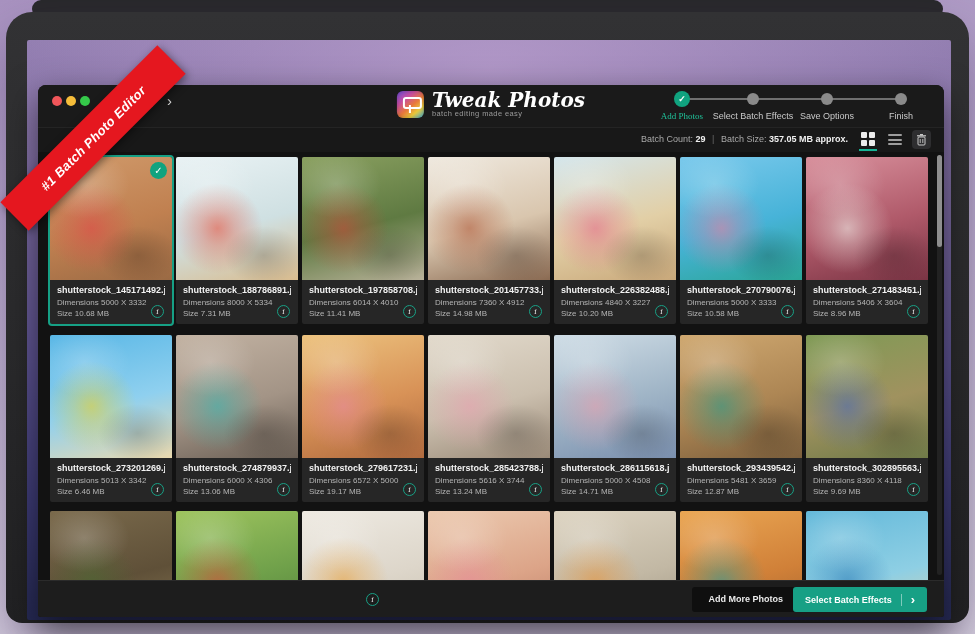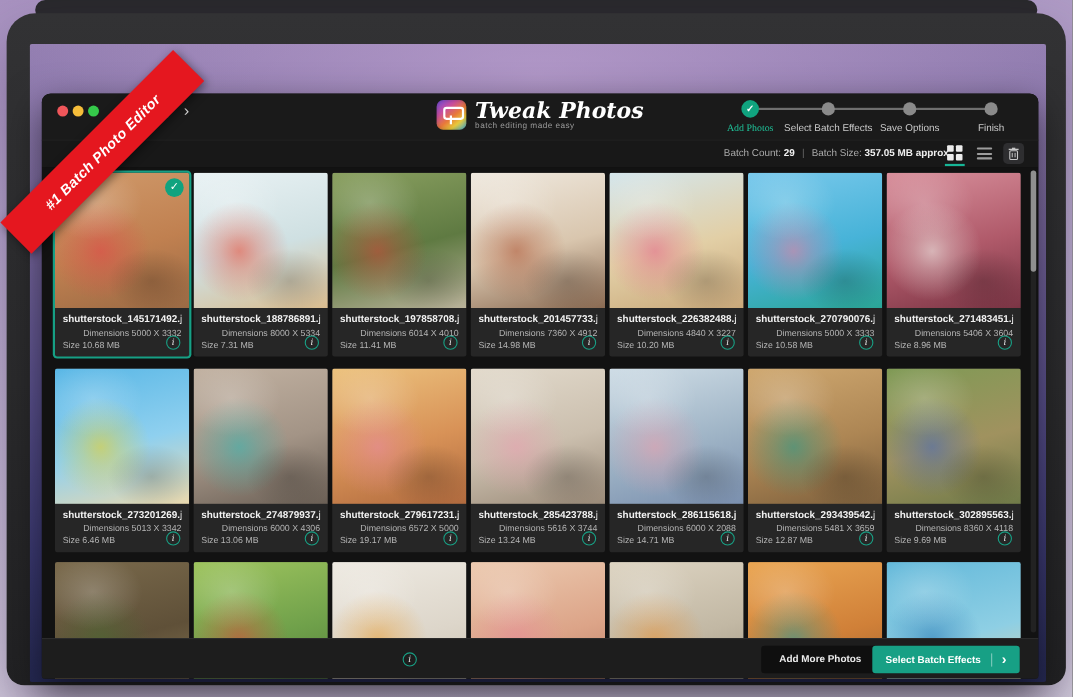--- a/index.html
+++ b/index.html
@@ -51,21 +51,21 @@
 
   .stepper-line { position:absolute; left:644px; top:13px; width:219px; height:2px; background:#6f6f6f; }
   .step-dot { position:absolute; width:12px; height:12px; border-radius:50%; background:#8a8a8a; top:8px; }
   .step-dot.done { width:16px; height:16px; top:6px; background:#10a37f; color:#fff;
     font-size:9px; text-align:center; line-height:16px; font-weight:bold; }
   .step-label { position:absolute; top:26px; transform:translateX(-50%); font-size:9px;
     color:#c9c9c9; white-space:nowrap; }
   .step-label.active { color:#1fc39a;font-family:Liberation Serif, serif; }
 
   .toolbar { position:absolute; top:43px; left:0; right:0; height:24px; background:#181818; }
-  .batch-info { position:absolute; right:79px; top:6px; font-size:9px; color:#a9a9a9; white-space:nowrap; }
+  .batch-info { position:absolute; right:96px; top:6px; font-size:9px; color:#a9a9a9; white-space:nowrap; }
   .batch-info b { color:#f0f0f0; font-weight:bold; }
   .batch-sep { color:#6a6a6a; padding:0 4px; }
   .icon-grid { position:absolute; left:823px; top:4px; width:14px; height:14px;
     display:grid; grid-template-columns:6px 6px; grid-template-rows:6px 6px; gap:2px; }
   .icon-grid span { background:#ececec; border-radius:1px; }
   .icon-grid-underline { position:absolute; left:821px; top:21px; width:18px; height:2px; background:#16b596; }
   .icon-list { position:absolute; left:850px; top:6px; width:14px; height:11px;
     display:flex; flex-direction:column; justify-content:space-between; }
   .icon-list span { height:2px; background:#9d9d9d; border-radius:1px; }
   .icon-trash { position:absolute; left:874px; top:2px; width:19px; height:19px;
@@ -79,21 +79,21 @@
   .card.selected { box-shadow:0 0 0 2px #16a085; }
   .thumb { height:123px; position:relative; }
   .thumb::after { content:""; position:absolute; inset:0;
     background:
       radial-gradient(60% 45% at 28% 22%, rgba(255,255,255,.22), transparent 62%),
       radial-gradient(55% 40% at 72% 80%, rgba(0,0,0,.18), transparent 60%); }
   .check-badge { position:absolute; top:5px; right:5px; width:17px; height:17px; border-radius:50%;
     background:#10a37f; color:#fff; font-size:10px; line-height:17px; text-align:center; z-index:2; }
   .meta { padding:5px 7px 0 7px; height:44px; position:relative; }
   .fname { font-size:9px; font-weight:bold; color:#f2f2f2; white-space:nowrap; overflow:hidden; margin-bottom:3px; }
-  .dims { font-size:8px; color:#b5b5b5; margin-bottom:2px;text-align:right; }
+  .dims { font-size:8px; color:#b5b5b5; margin-bottom:2px; }
   .fsize { font-size:8px; color:#b5b5b5; }
   .info-icon { position:absolute; right:8px; bottom:6px; width:13px; height:13px; border:1px solid #18a085;
     border-radius:50%; color:#eaeaea; font-size:8px; font-style:italic; font-family:"DejaVu Serif", serif;
     display:flex; align-items:center; justify-content:center; }
 
   .scroll-track { position:absolute; right:2px; top:70px; width:5px; height:420px; background:#222; border-radius:3px; }
   .scroll-thumb { position:absolute; top:0; left:0; width:5px; height:92px; background:#8f8f8f; border-radius:3px; }
 
   .footer { position:absolute; left:0; right:0; bottom:0; height:37px; background:#1d1d1d;
     border-top:1px solid #2b2b2b; }
@@ -310,21 +310,21 @@
       <div class="fsize">Size 13.24 MB</div>
       <span class="info-icon">i</span>
     </div>
   </div>
           <div class="card">
     <div class="thumb" style="background: radial-gradient(circle at 34% 58%, rgba(232, 160, 174, 0.6) 0%, rgba(232, 160, 174, 0.333) 16%, transparent 42%), linear-gradient(165deg, rgb(207, 221, 230) 0%, rgb(159, 180, 198) 55%, rgb(122, 143, 174) 100%);">
       
     </div>
     <div class="meta">
       <div class="fname">shutterstock_286115618.jpg</div>
-      <div class="dims">Dimensions 6000 X 2088</div>
+      <div class="dims">Dimensions 5000 X 4508</div>
       <div class="fsize">Size 14.71 MB</div>
       <span class="info-icon">i</span>
     </div>
   </div>
           <div class="card">
     <div class="thumb" style="background: radial-gradient(circle at 34% 58%, rgba(42, 154, 138, 0.6) 0%, rgba(42, 154, 138, 0.333) 16%, transparent 42%), linear-gradient(165deg, rgb(207, 168, 112) 0%, rgb(173, 134, 84) 55%, rgb(124, 95, 60) 100%);">
       
     </div>
     <div class="meta">
       <div class="fname">shutterstock_293439542.jpg</div>

